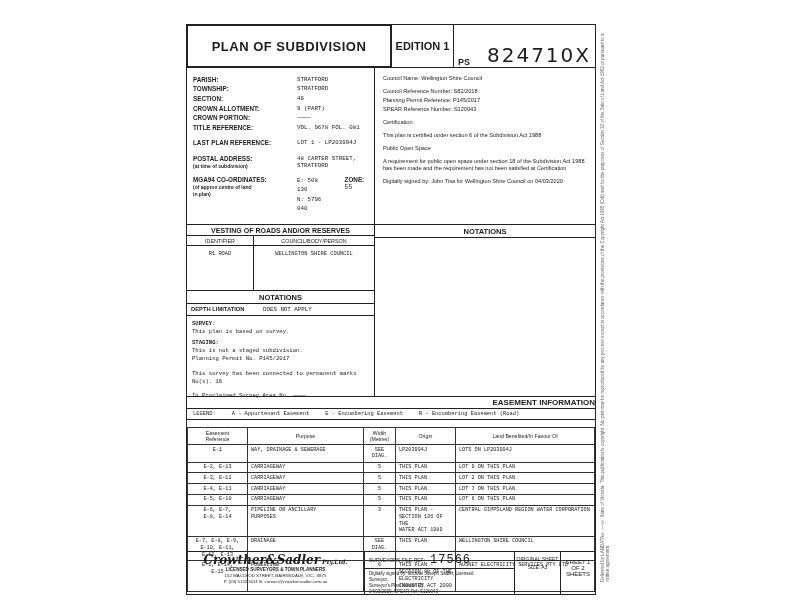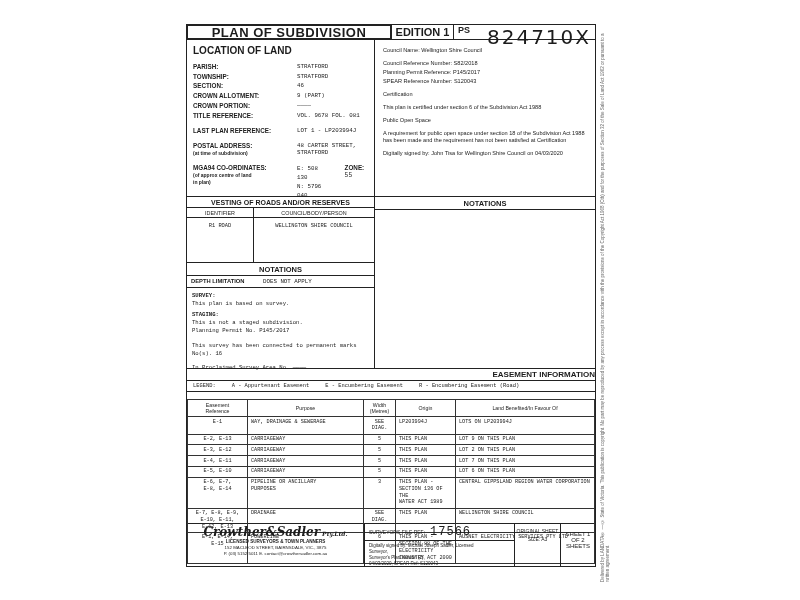--- a/index.html
+++ b/index.html
@@ -1,26 +1,26 @@
 <!DOCTYPE html>
 <html><head>
 <meta charset="utf-8">
 <style>
   html,body{margin:0;padding:0;background:#ffffff;}
   .page{position:relative;width:800px;height:600px;background:#ffffff;overflow:hidden;
         font-family:"Liberation Sans",sans-serif;color:#1c1c1c;}
   .sheet{position:absolute;left:186px;top:24px;width:410px;height:560px;background:#fff;}
 
   
-  .hdr-row{display:flex;height:16px;}
+  .hdr-row{display:flex;height:44px;}
   .hdr-title{width:202px;border:2px solid #222;display:flex;align-items:center;justify-content:center;
              font-weight:bold;font-size:13px;letter-spacing:.5px;}
   .hdr-edition{width:61px;border:1px solid #222;border-left:none;display:flex;align-items:center;
                justify-content:center;font-weight:bold;font-size:11px;}
-  .hdr-ps{flex:1;border:1px solid #222;border-left:none;display:flex;align-items:flex-start;justify-content:center;gap:17px;}
+  .hdr-ps{flex:1;border:1px solid #222;border-left:none;display:flex;align-items:flex-end;justify-content:center;gap:17px;}
   .ps-prefix{font-size:9px;font-weight:bold;}
   .ps-num{font-size:20px;letter-spacing:2px;font-family:"DejaVu Sans",sans-serif;}
 
   
   .main-frame{border:1px solid #222;border-top:none;height:484px;box-sizing:border-box;}
   .cols{display:flex;box-sizing:border-box;}
   .top-cols{height:156px;}
   .mid-cols{height:172px;border-top:1px solid #222;}
   .left-col{width:188px;border-right:1px solid #222;box-sizing:border-box;}
   .right-col{flex:1;box-sizing:border-box;}
@@ -111,21 +111,20 @@
         <span class="ps-prefix">PS</span>
         <span class="ps-num">824710X</span>
       </div>
     </div>
 
     <div class="main-frame">
 
       <div class="cols top-cols">
         <div class="left-col">
           <div class="loc-pad">
-            <div class="loc-title">LOCATION OF LAND</div>
 
             <div class="f-row">
               <span class="f-label">PARISH:</span>
               <span class="f-value">STRATFORD</span>
             </div>
             <div class="f-row">
               <span class="f-label">TOWNSHIP:</span>
               <span class="f-value">STRATFORD</span>
             </div>
             <div class="f-row">

